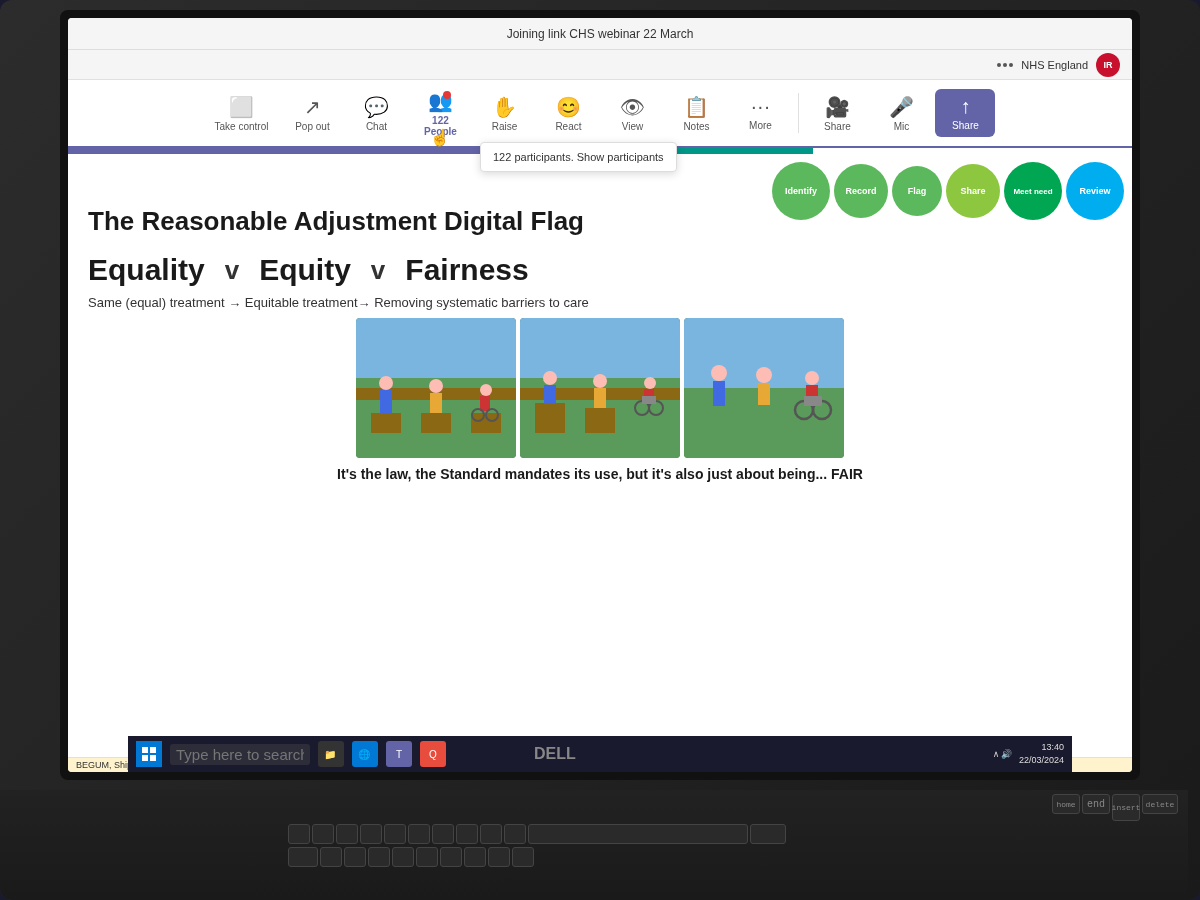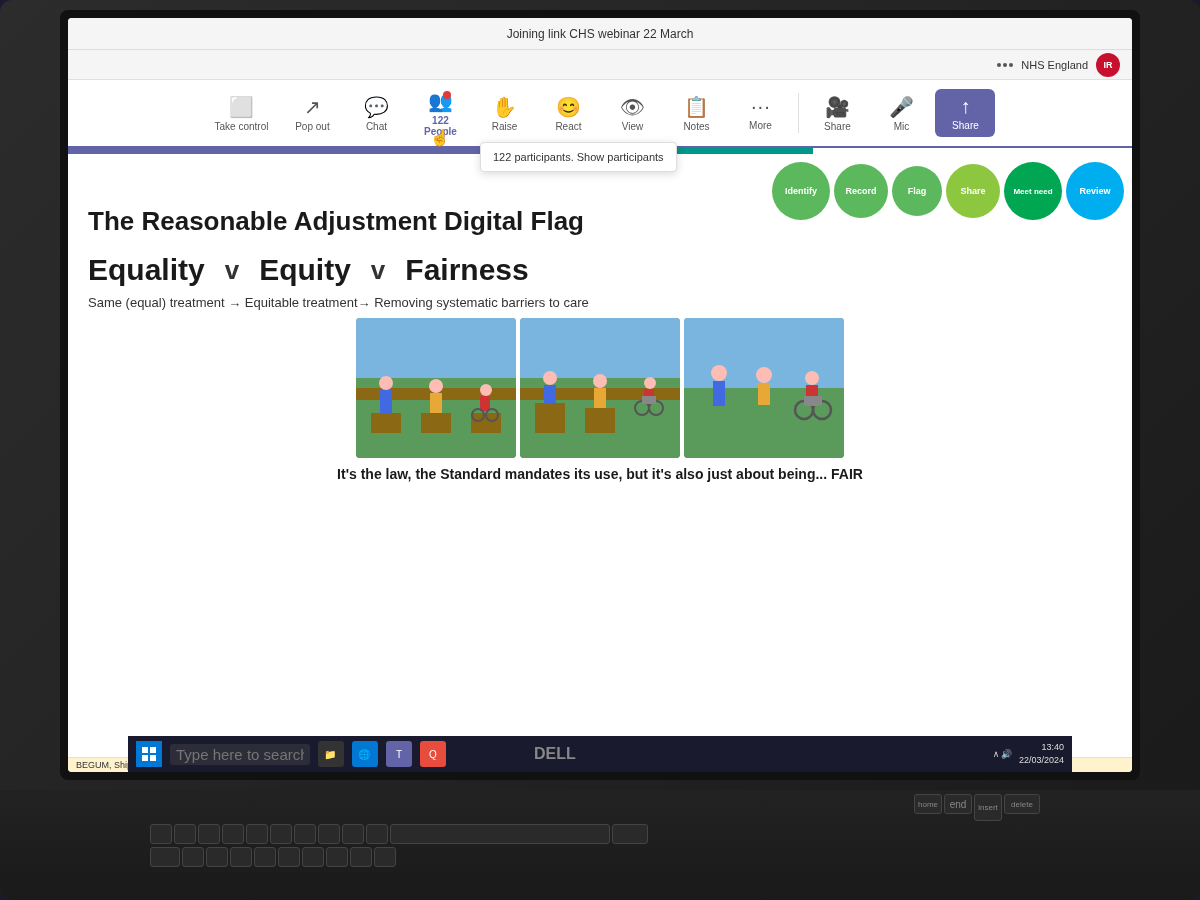--- a/index.html
+++ b/index.html
@@ -611,21 +611,21 @@
               <div>13:40</div>
               <div>22/03/2024</div>
             </div>
           </div>
         </div>
 
       </div>
     </div>
   </div>
 
-  <div style="position:absolute; bottom:0; left:0; right:0; height:110px; background:linear-gradient(180deg, #222 0%, #1a1a1a 100%); border-radius:0 0 12px 12px; display:flex; align-items:flex-start; justify-content:center; padding-top:4px;">
+  <div style="position:absolute; bottom:0; left:0; right:12px; height:110px; background:linear-gradient(180deg, #222 0%, #1a1a1a 100%); border-radius:0 0 12px 12px; display:flex; align-items:flex-start; justify-content:flex-end; padding-top:4px;font-family:Liberation Mono, monospace;">
 
     <div style="width:900px; display:flex; flex-direction:column; gap:3px;">
       <div style="display:flex; gap:2px; justify-content:flex-end; padding-right:10px;">
         <div style="width:28px; height:20px; background:#2a2a2a; border-radius:3px; border:1px solid #444; display:flex; align-items:center; justify-content:center; color:#888; font-size:8px;">home</div>
         <div style="width:28px; height:20px; background:#2a2a2a; border-radius:3px; border:1px solid #444; display:flex; align-items:center; justify-content:center; color:#888; font-size:10px;">end</div>
         <div style="width:28px; height:27px; background:#2a2a2a; border-radius:3px; border:1px solid #444; display:flex; align-items:center; justify-content:center; color:#888; font-size:8px;">insert</div>
         <div style="width:36px; height:20px; background:#2a2a2a; border-radius:3px; border:1px solid #444; display:flex; align-items:center; justify-content:center; color:#888; font-size:8px;">delete</div>
       </div>
       <div style="display:flex; gap:2px;">
         <div style="width:22px; height:20px; background:#2a2a2a; border-radius:3px; border:1px solid #444;"></div>

